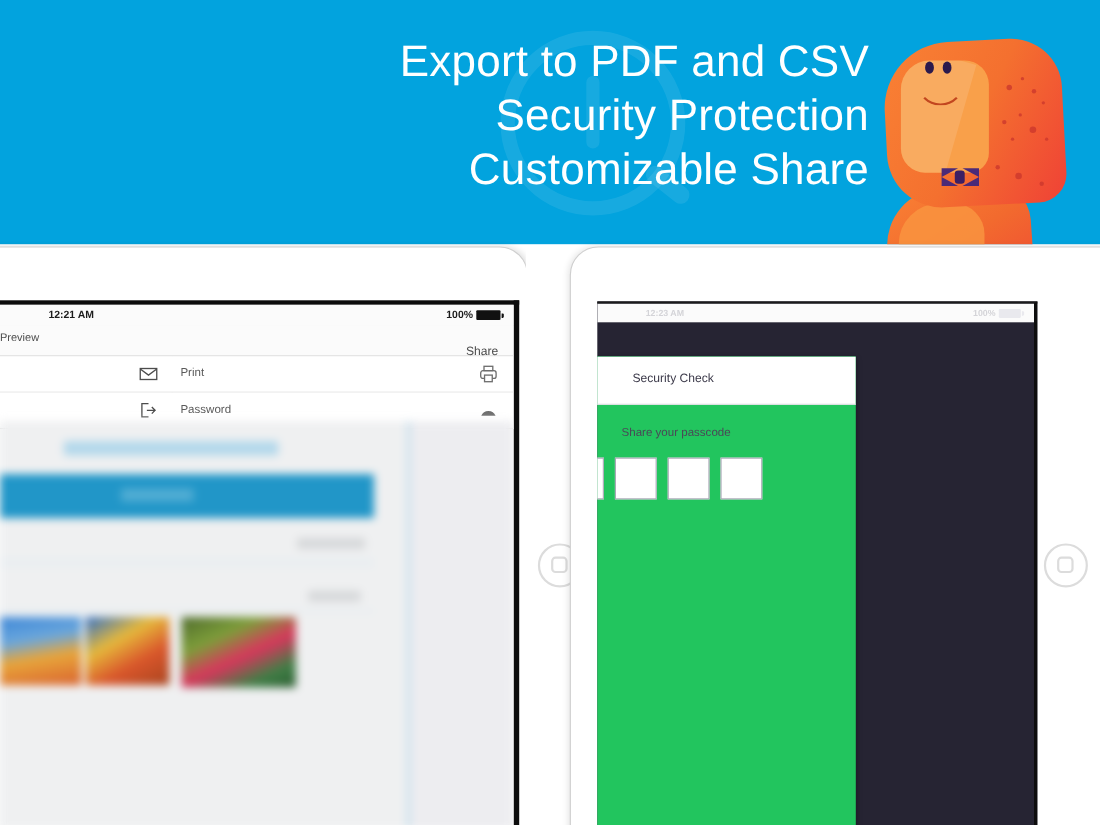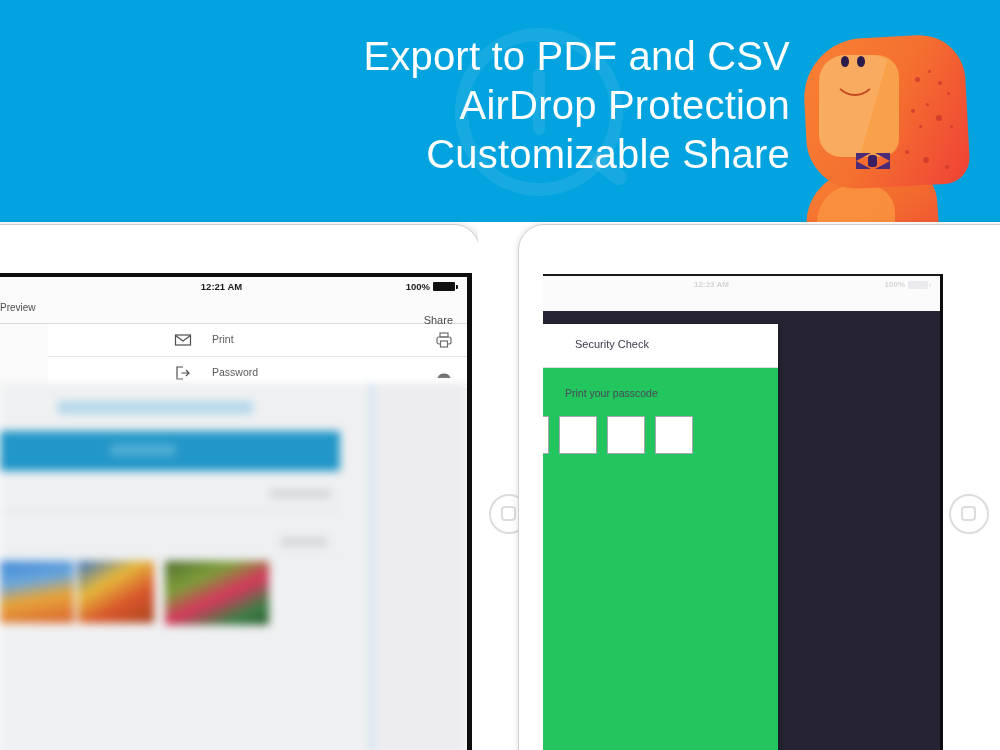--- a/index.html
+++ b/index.html
@@ -252,21 +252,22 @@
     height: 19px;
     background: #fbfbfb;
     font-size: 9.5px;
     color: #1c1c1c;
     font-weight: bold;
   }
   .status-time {
     position: absolute;
     left: 0; right: 24px;
     top: 4px;
-    text-align: center;
+    text-align: left;
+    padding-left: 44px;
   }
   .status-right {
     position: absolute;
     right: 12px;
     top: 4px;
     display: flex;
     align-items: center;
     gap: 3px;
   }
   .battery {
@@ -431,21 +432,21 @@
     width: 400px;
     height: 476px;
     background: #262433;
     overflow: hidden;
     border-right: 3px solid #0d0d0d;
     border-top: 2px solid #1b1b1b;
     box-sizing: border-box;
   }
   .ios-status-dark {
     position: relative;
-    height: 35px;
+    height: 17px;
     font-size: 8px;
     color: #d4d4d8;
     font-weight: bold;
   }
   .ios-status-dark .status-time {
     left: 0; right: 60px;
     top: 4px;
   }
   .ios-status-dark .status-right { right: 12px; top: 4px; }
   .battery-dark {
@@ -522,21 +523,21 @@
 
 <div class="stage">
 
   <div class="banner">
 
     <div class="banner-watermark"></div>
     <div class="banner-watermark-tail"></div>
 
     <div class="banner-text">
       <span class="banner-line">Export to PDF and CSV</span>
-      <span class="banner-line">AirDrop Protection</span>
+      <span class="banner-line">Security Protection</span>
       <span class="banner-line">Customizable Share</span>
     </div>
 
     <div class="mascot">
       <div class="mascot-body"></div>
       <div class="mascot-body-hi"></div>
       <div class="mascot-head"></div>
       <div class="mascot-face"></div>
       <div class="freckle" style="left:120px;top:52px;width:5px;height:5px;"></div>
       <div class="freckle" style="left:133px;top:45px;width:3px;height:3px;"></div>
@@ -568,21 +569,21 @@
         <span>100%</span>
         <span class="battery"></span>
       </div>
     </div>
 
     <div class="nav-bar">
       <div class="nav-title">Preview</div>
       <div class="nav-action">Share</div>
     </div>
 
-    <div style="position:relative;margin-left:48px;">
+    <div style="position:relative;">
       <div class="vrule"></div>
 
       <div class="share-row">
         <span class="lead-icon">
           <svg width="18" height="18" viewBox="0 0 18 18">
               <rect x="1.5" y="4" width="15" height="10" fill="none" stroke="#4d4d4d" stroke-width="1.2"></rect>
               <path d="M1.5 4.5 L9 10 L16.5 4.5" fill="none" stroke="#4d4d4d" stroke-width="1.2"></path>
             </svg>
         </span>
         <span class="row-label">Print</span>
@@ -640,21 +641,21 @@
       <div class="status-right">
         <span>100%</span>
         <span class="battery-dark"></span>
       </div>
     </div>
 
     <div class="passcode-panel">
       <div class="panel-header">
         <div class="panel-title">Security Check</div>
       </div>
-      <div class="panel-prompt">Print your passcode</div>
+      <div class="panel-prompt">Share your passcode</div>
       <div class="passcode-boxes">
         <div class="passcode-box"></div>
         <div class="passcode-box"></div>
         <div class="passcode-box"></div>
         <div class="passcode-box"></div>
       </div>
     </div>
   </div>
 
   <div class="home-button" style="left:949px;top:494px;"></div>

